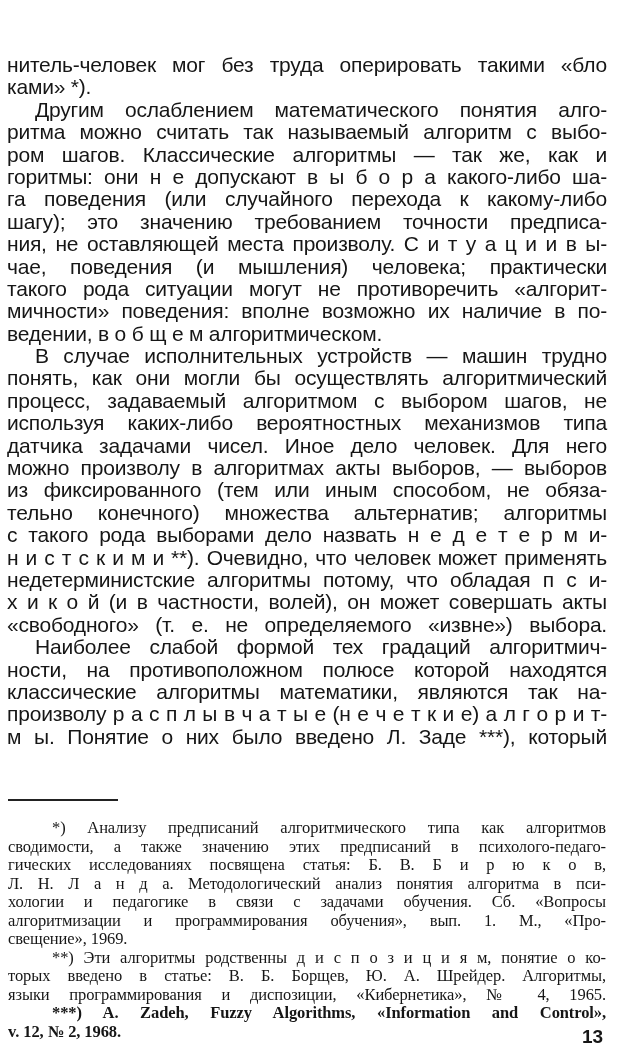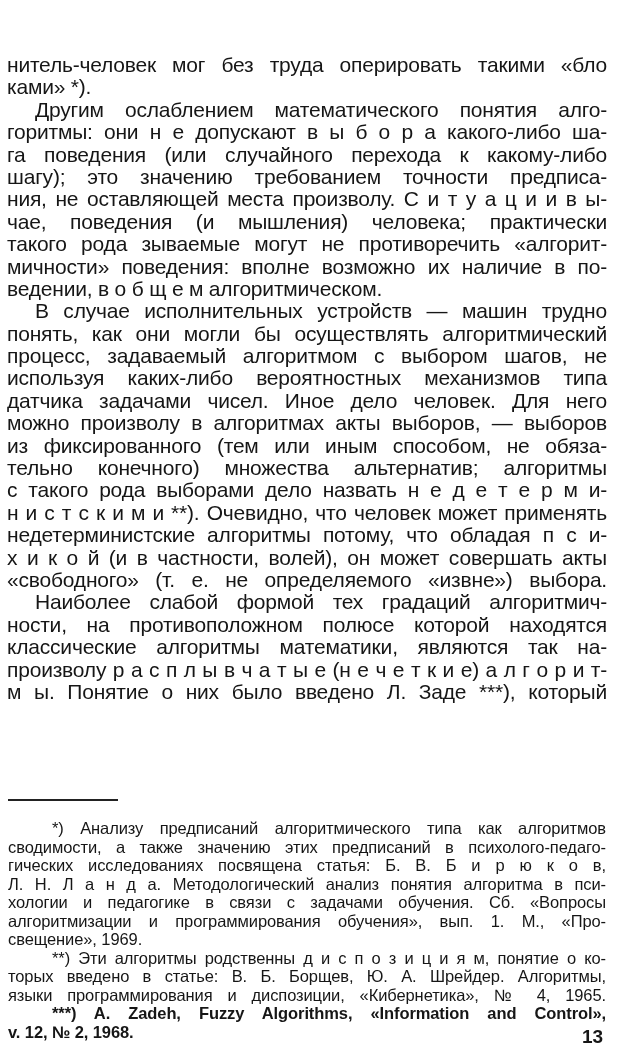--- a/index.html
+++ b/index.html
@@ -17,45 +17,47 @@
       font-stretch: condensed; letter-spacing: -0.2px;
     }
     .line.last { text-align-last: left; }
     .line.indent { padding-left: 28px; }
     .rule-wrap { position: absolute; left: 8px; top: 763px; width: 110px; height: 4px; }
     .rule { position: absolute; left: 0; top: 0; width: 110px; height: 2px; background: #222; }
     .notes { position: absolute; left: 8px; top: 783px; width: 598px; }
     .fline {
       display: block; height: 18.5px; line-height: 18.5px; font-size: 16.5px;
       white-space: nowrap; text-align: justify; text-align-last: justify;
-      font-family: Liberation Sans, sans-serif;
+      font-family: Liberation Serif, serif;
       letter-spacing: -0.1px;
     }
     .fline.last { text-align-last: left; }
     .fline.indent { padding-left: 44px; }
     .fline.bold { font-weight: bold; }
     .page-number {
       position: absolute; left: 582px; top: 990px; font-size: 19px; font-weight: bold;
       font-family: "Liberation Sans", "DejaVu Sans", sans-serif;
     }
   </style>
 </head>
 <body>
 
 <div class="page">
   <div class="body-lines" id="body-lines">
       <span class="line">нитель-человек мог без труда оперировать такими «бло</span>
       <span class="line last">ками» *).</span>
       <span class="line indent">Другим ослаблением математического понятия алго-</span>
+      <span class="line">ритма можно считать так называемый алгоритм с выбо-</span>
+      <span class="line">ром шагов. Классические алгоритмы — так же, как и</span>
       <span class="line">горитмы: они н е допускают в ы б о р а какого-либо ша-</span>
       <span class="line">га поведения (или случайного перехода к какому-либо</span>
       <span class="line">шагу); это значению требованием точности предписа-</span>
       <span class="line">ния, не оставляющей места произволу. С и т у а ц и и в ы-</span>
       <span class="line">чае, поведения (и мышления) человека; практически</span>
-      <span class="line">такого рода зываемые могут не противоречить «алгорит-</span>
+      <span class="line">такого рода ситуации могут не противоречить «алгорит-</span>
       <span class="line">мичности» поведения: вполне возможно их наличие в по-</span>
       <span class="line last">ведении, в о б щ е м алгоритмическом.</span>
       <span class="line indent">В случае исполнительных устройств — машин трудно</span>
       <span class="line">понять, как они могли бы осуществлять алгоритмический</span>
       <span class="line">процесс, задаваемый алгоритмом с выбором шагов, не</span>
       <span class="line">используя каких-либо вероятностных механизмов типа</span>
       <span class="line">датчика задачами чисел. Иное дело человек. Для него</span>
       <span class="line">можно произволу в алгоритмах акты выборов, — выборов</span>
       <span class="line">из фиксированного (тем или иным способом, не обяза-</span>
       <span class="line">тельно конечного) множества альтернатив; алгоритмы</span>

